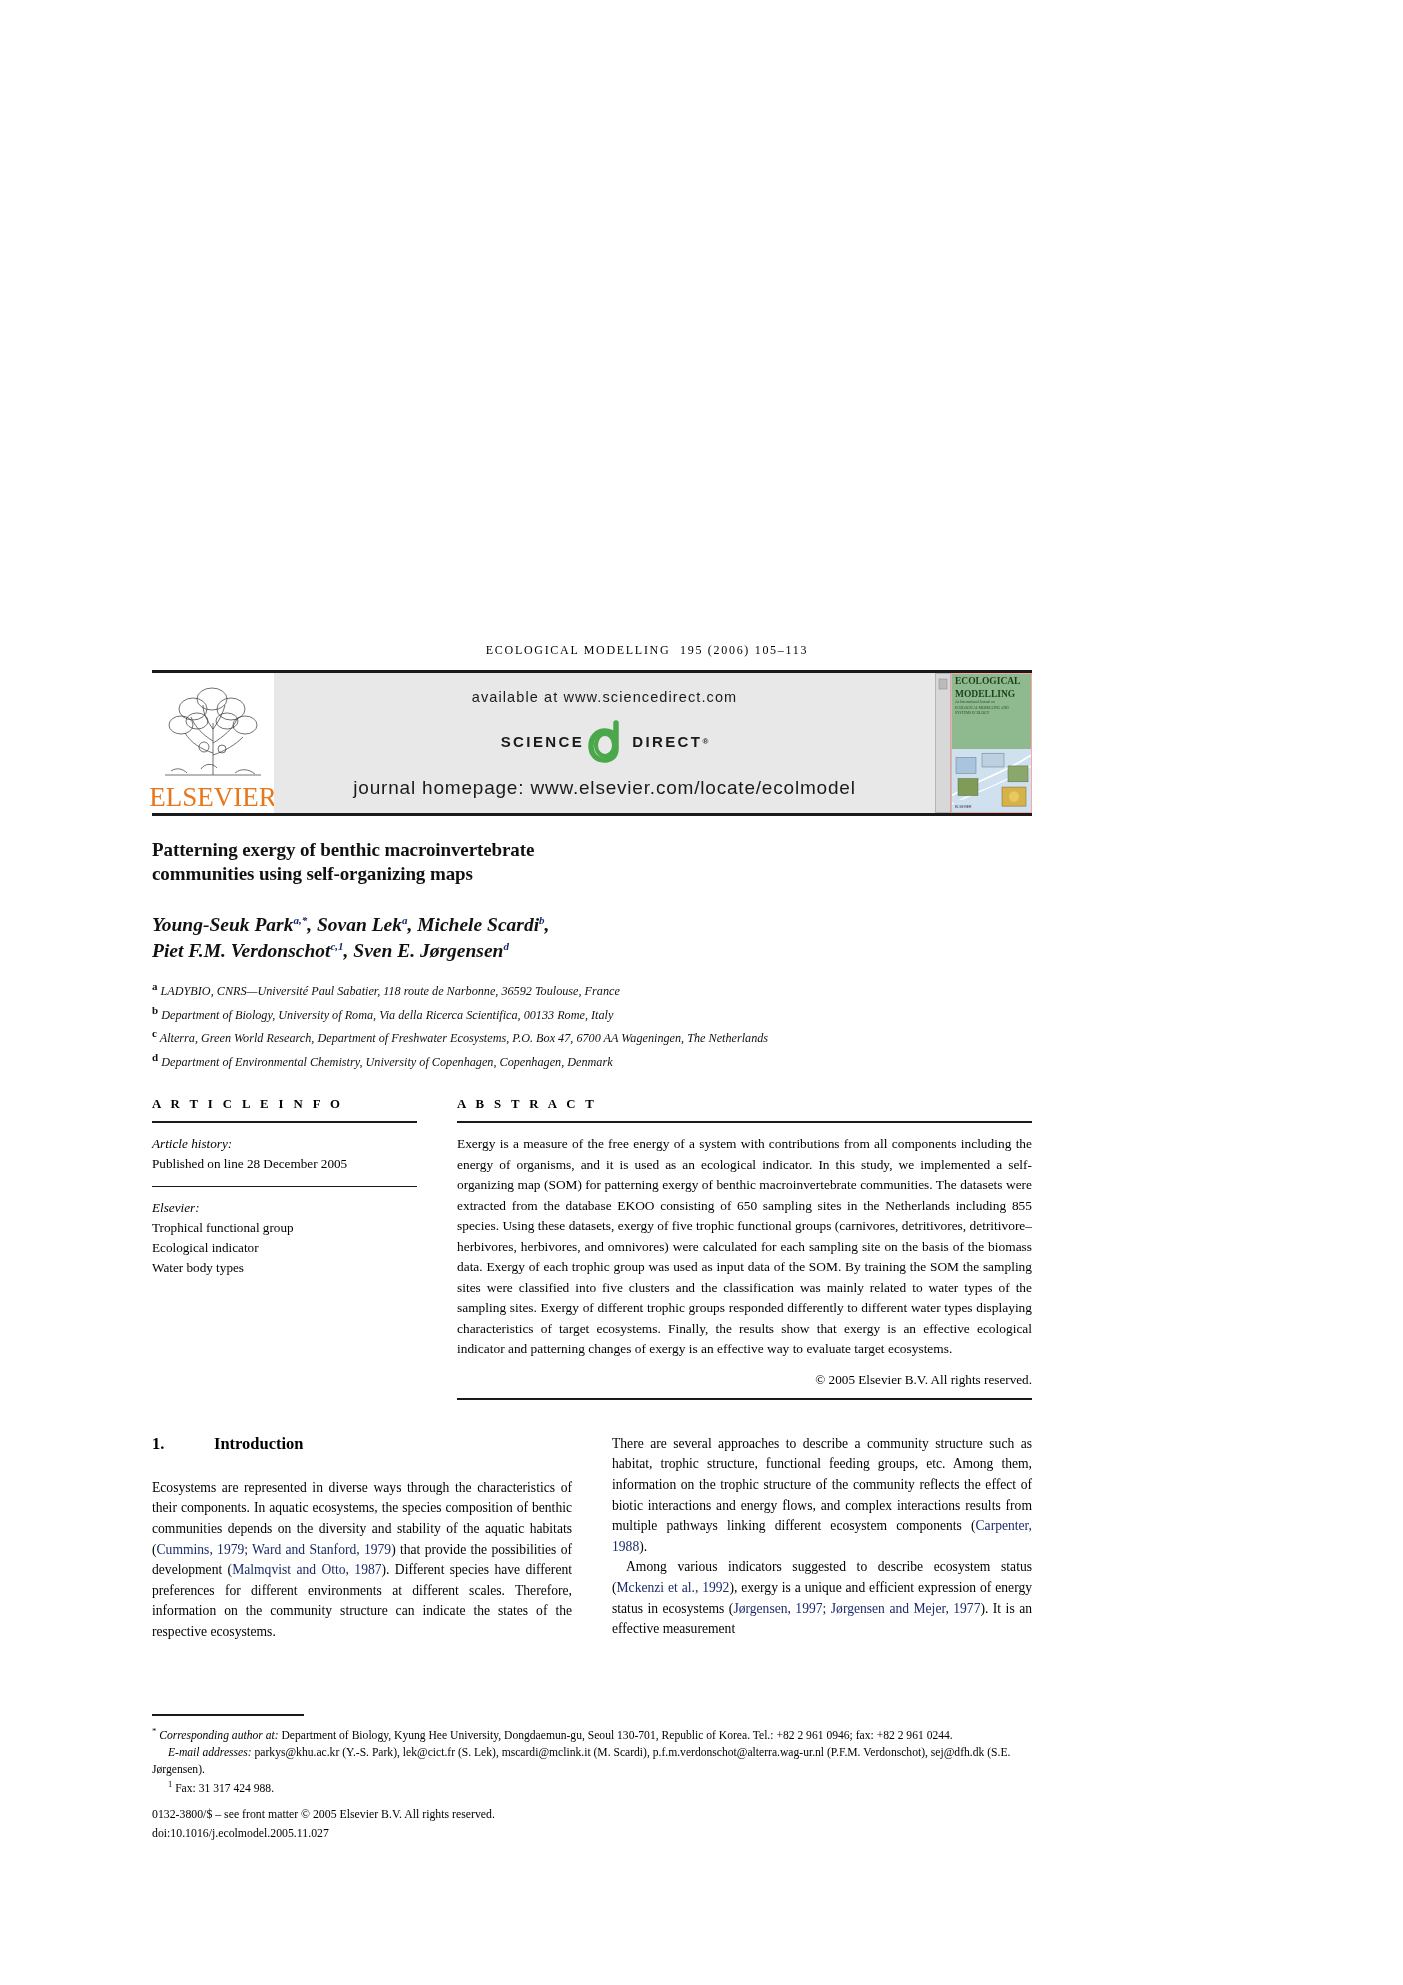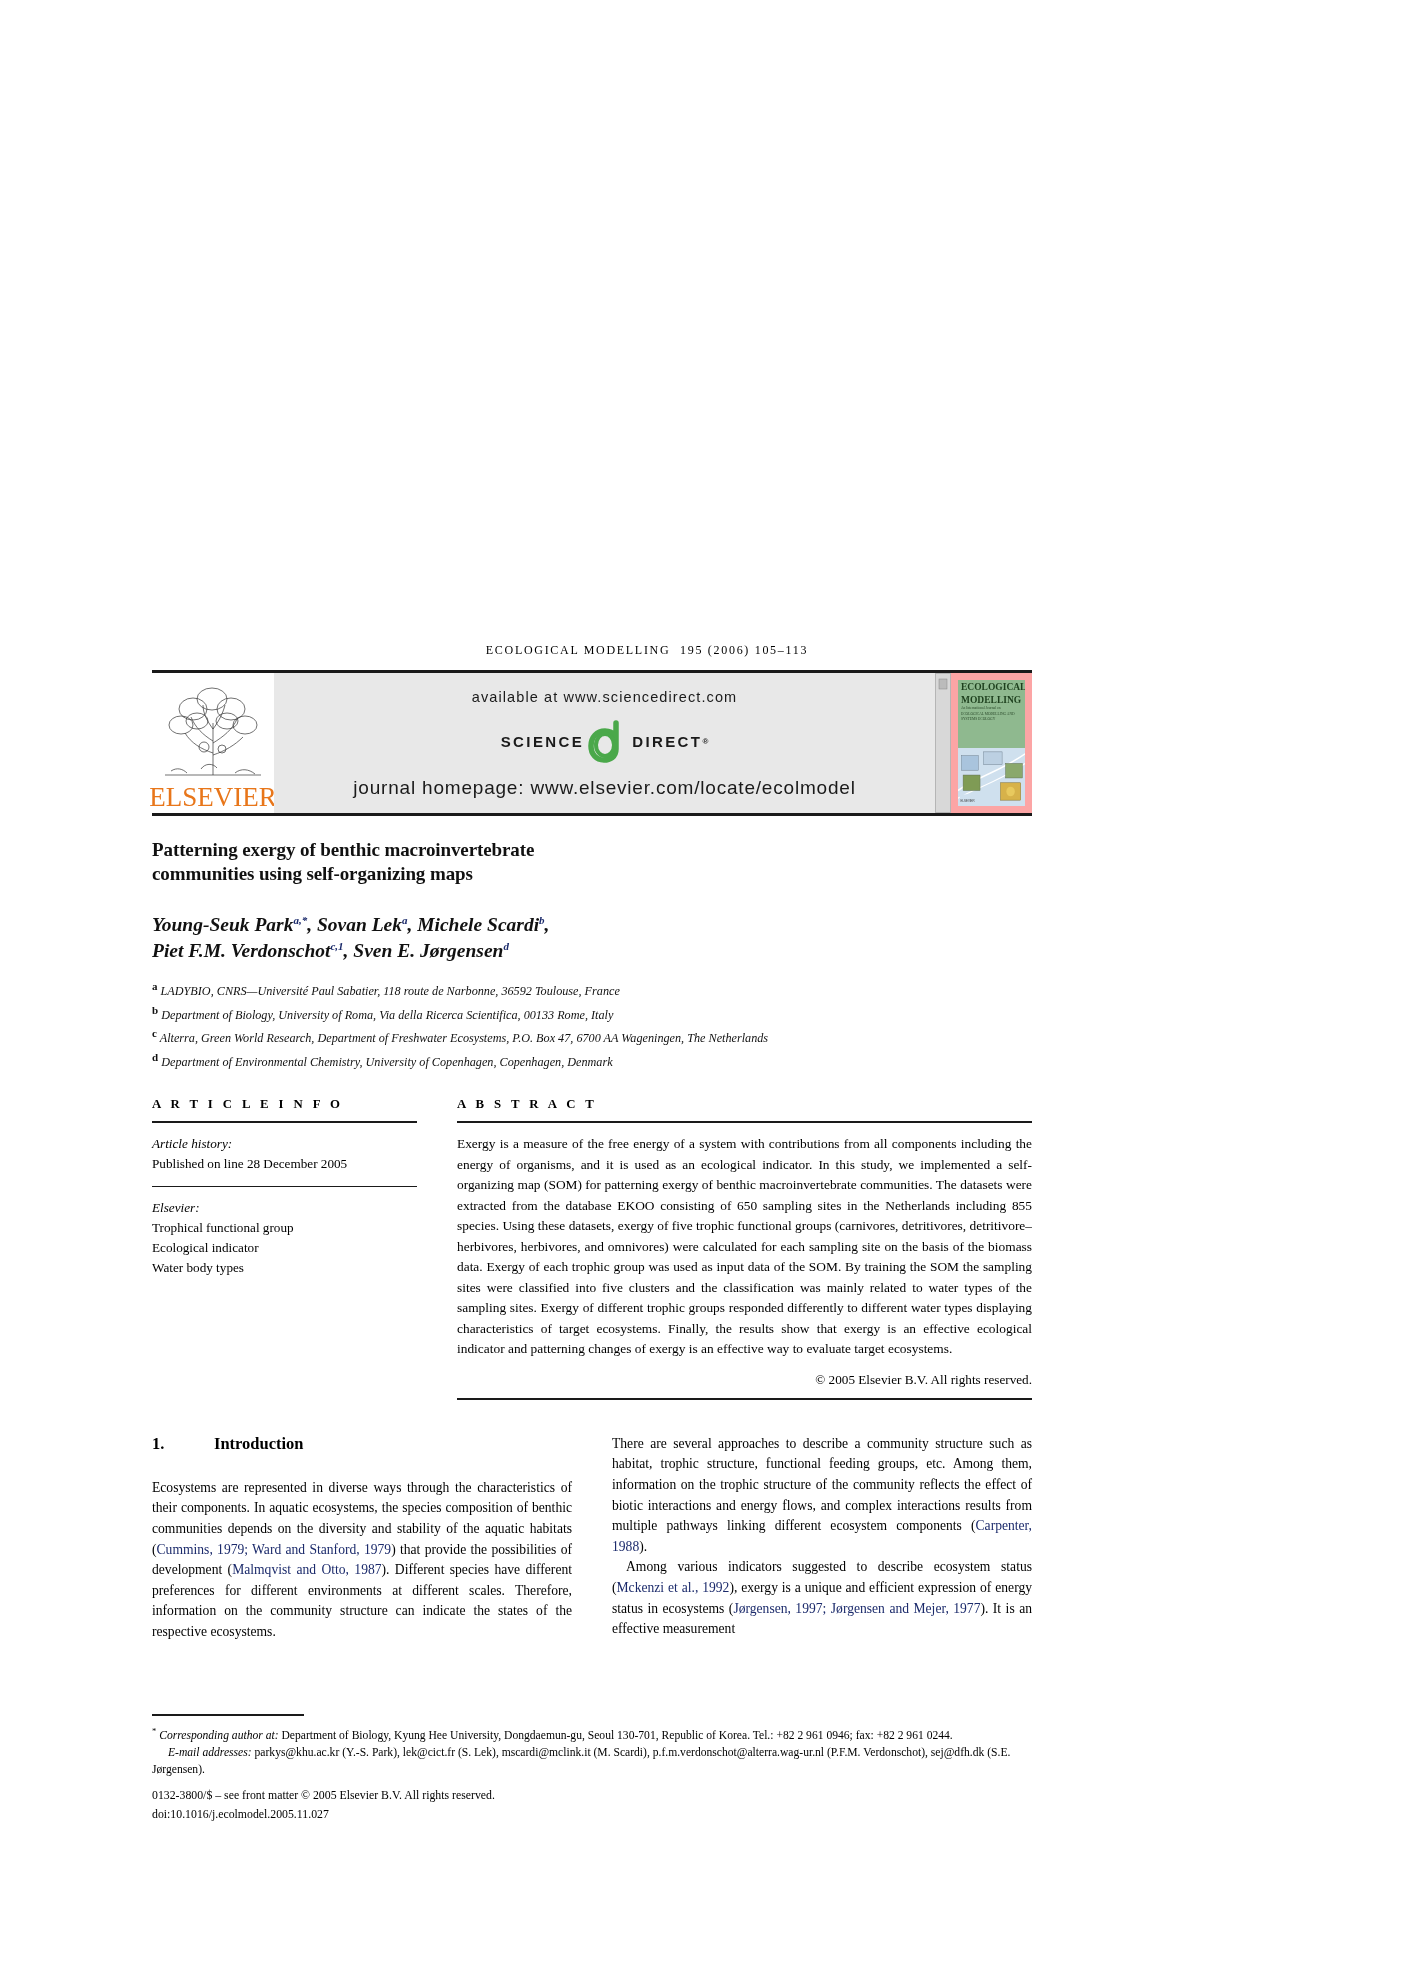--- a/index.html
+++ b/index.html
@@ -125,21 +125,21 @@
   .cover-strip {
     width: 16px;
     background: #d8d8d8;
     border: 1px solid #b5b5b5;
     box-sizing: border-box;
     display:flex; align-items:flex-start; justify-content:center;
     padding-top:4px;
   }
   .cover-img {
     flex: 1;
-    border: 7px solid #fca5a5;
+    border: 1px solid #fca5a5;
     box-sizing: border-box;
     position: relative;
     overflow: hidden;
     background: #86efac;
   }
   .cover-top { background:#8fb98f; height:54%; position:relative; }
   .cover-title {
     font-family: "Liberation Serif", serif;
     font-size: 9.5px;
     font-weight: bold;
@@ -441,18 +441,22 @@
     <div class="fn-rule"></div>
     <p class="fn">
       <sup>*</sup>
       <span class="ital">Corresponding author at:</span>
       <span>Department of Biology, Kyung Hee University, Dongdaemun-gu, Seoul 130-701, Republic of Korea. Tel.: +82 2 961 0946; fax: +82 2 961 0244.</span>
     </p>
     <p class="fn fn-indent">
       <span class="ital">E-mail addresses:</span>
       <span>parkys@khu.ac.kr (Y.-S. Park), lek@cict.fr (S. Lek), mscardi@mclink.it (M. Scardi), p.f.m.verdonschot@alterra.wag-ur.nl (P.F.M. Verdonschot), sej@dfh.dk (S.E. Jørgensen).</span>
     </p>
+    <p class="fn fn-indent">
+      <sup>1</sup>
+      <span>Fax: 31 317 424 988.</span>
+    </p>
     <div class="fn-foot">
       <div>0132-3800/$ – see front matter © 2005 Elsevier B.V. All rights reserved.</div>
       <div>doi:10.1016/j.ecolmodel.2005.11.027</div>
     </div>
   </div>
 </div>
 
 </body></html>

